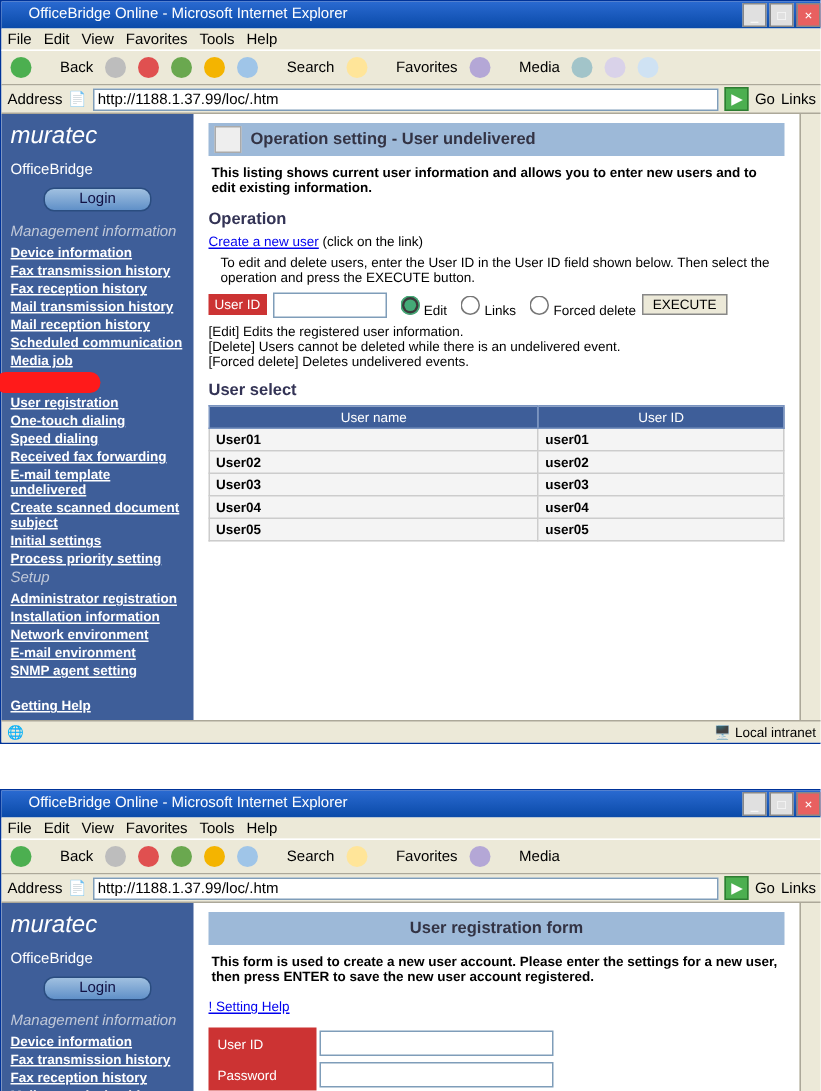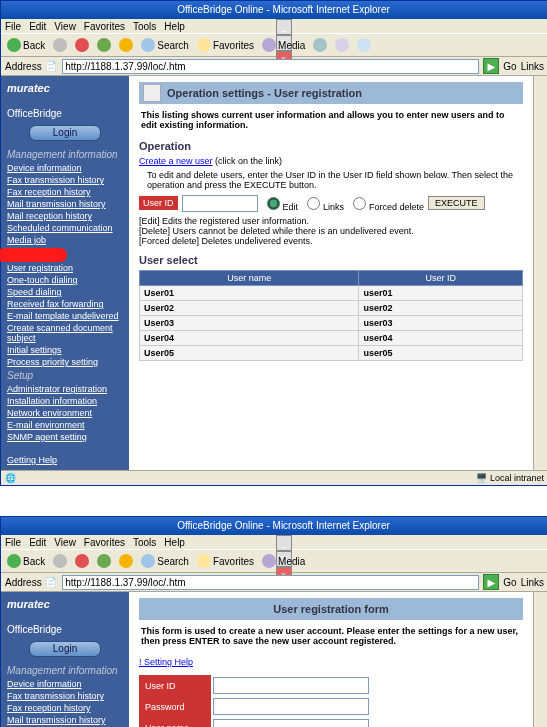--- a/index.html
+++ b/index.html
@@ -1,35 +1,35 @@
 <!DOCTYPE html>
 <html><head>
 <meta charset="utf-8">
 <style>
   body { margin:0; padding:0; font-family: Tahoma, Arial, sans-serif; font-size:10px; background:#fff; }
   .window { width:547px; border:1px solid #003399; background:#fff; }
-  .titlebar { background:linear-gradient(to bottom,#2a6ad1,#0a4aa8); color:#fff; height:18px; line-height:18px; padding-left:18px; font-size:10px; display:flex; align-items:center;flex-direction:column; }
+  .titlebar { background:linear-gradient(to bottom,#2a6ad1,#0a4aa8); color:#fff; height:18px; line-height:18px; padding-left:18px; font-size:10px; display:flex; align-items:center; }
   .titlebar .title { flex:1; }
   .winbtn { width:14px; height:14px; margin:0 1px; background:#e0e0e0; border:1px solid #888; display:inline-flex; align-items:center; justify-content:center; font-size:9px; cursor:pointer; }
   .winbtn.close { background:#e86060; color:#fff; }
   .menubar { background:#ece9d8; height:14px; padding:0 4px; font-size:10px; display:flex; gap:8px; align-items:center; }
   .menubar span { cursor:default; }
   .toolbar { background:#ece9d8; border-top:1px solid #fff; border-bottom:1px solid #aca899; height:22px; display:flex; align-items:center; padding:0 4px; gap:4px; }
-  .tbtn { display:inline-flex; align-items:center; gap:2px; font-size:10px; color:#000; cursor:pointer; padding:0 2px; }
+  .tbtn { display:inline-flex; align-items:center; gap:19px; font-size:10px; color:#000; cursor:pointer; padding:0 2px; }
   .tbtn .ico { width:14px; height:14px; display:inline-block; border-radius:50%; }
   .addrbar { background:#ece9d8; border-bottom:1px solid #aca899; height:18px; display:flex; align-items:center; padding:0 4px; gap:4px; font-size:10px; }
   .addrbar input { flex:1; height:13px; border:1px solid #7f9db9; font-size:10px; padding:0 2px; }
   .gobtn { background:#4caf50; color:#fff; width:14px; height:14px; display:inline-flex; align-items:center; justify-content:center; border:1px solid #2e7d32; cursor:pointer; }
   .content { display:flex; background:#fff; }
   .sidebar { width:128px; background:#3e5e99; color:#fff; padding:4px 0; font-size:10px; }
-  .logo { height:20px; margin:2px 6px 6px; color:#fff; font-weight:bold; font-style:italic; font-size:11px; }
+  .logo { height:20px; margin:2px 6px 6px; color:#fff; font-weight:normal; font-style:italic; font-size:16px; }
   .logo2 { margin:2px 6px 6px; }
   .loginbtn { margin:2px auto 6px; width:70px; height:14px; background:linear-gradient(to bottom,#a0c0e0,#6090c8); border:1px solid #2a4d80; text-align:center; line-height:14px; font-size:10px; color:#114; cursor:pointer; border-radius:7px; }
   .sidehead { color:#c0c8d8; font-size:10px; padding:2px 6px; font-style:italic; }
-  .sideitem { display:block; color:#fff; text-decoration:underline; padding:1px 6px; font-size:9px; cursor:pointer; }
+  .sideitem { display:block; color:#fff; text-decoration:underline; padding:1px 6px; font-size:9px; cursor:pointer;font-weight:bold; }
   .red-marker { position:absolute; left:0; width:70px; height:14px; background:#ff1a1a; border-radius:7px; margin-top:-2px; }
   .main { flex:1; padding:6px 10px; position:relative; }
   .section-head { background:#9db9d8; display:flex; align-items:center; height:22px; padding:0 4px; font-size:11px; font-weight:bold; color:#334; }
   .sh-ico { width:16px; height:16px; background:#eee; border:1px solid #aaa; margin-right:6px; }
   .intro { font-size:9px; font-weight:bold; margin:6px 2px 10px; }
   .op-head { color:#335; font-weight:bold; font-size:11px; margin:4px 0; }
   .link { color:#0000ee; text-decoration:underline; cursor:pointer; font-size:9px; }
   .small { font-size:9px; }
   .fieldrow { display:flex; align-items:center; gap:4px; margin:4px 0; font-size:9px; }
   .lbl-red { background:#cc3333; color:#fff; padding:2px 4px; font-size:9px; }
@@ -143,21 +143,21 @@
       <a class="sideitem">Network environment</a>
       <a class="sideitem">E-mail environment</a>
       <a class="sideitem">SNMP agent setting</a>
       <br>
       <a class="sideitem">Getting Help</a>
     </div>
 
     <div class="main">
       <div class="section-head">
         <span class="sh-ico"></span>
-        <span>Operation settings - User registration</span>
+        <span>Operation setting - User undelivered</span>
       </div>
       <div class="intro">This listing shows current user information and allows you to enter new users and to edit existing information.</div>
       <div class="op-head">Operation</div>
       <div class="small">
         <a class="link">Create a new user</a><span> (click on the link)</span>
       </div>
       <div class="small" style="margin:4px 0 4px 8px">To edit and delete users, enter the User ID in the User ID field shown below. Then select the operation and press the EXECUTE button.</div>
       <div class="fieldrow">
         <span class="lbl-red">User ID</span>
         <input class="txtin" style="">

